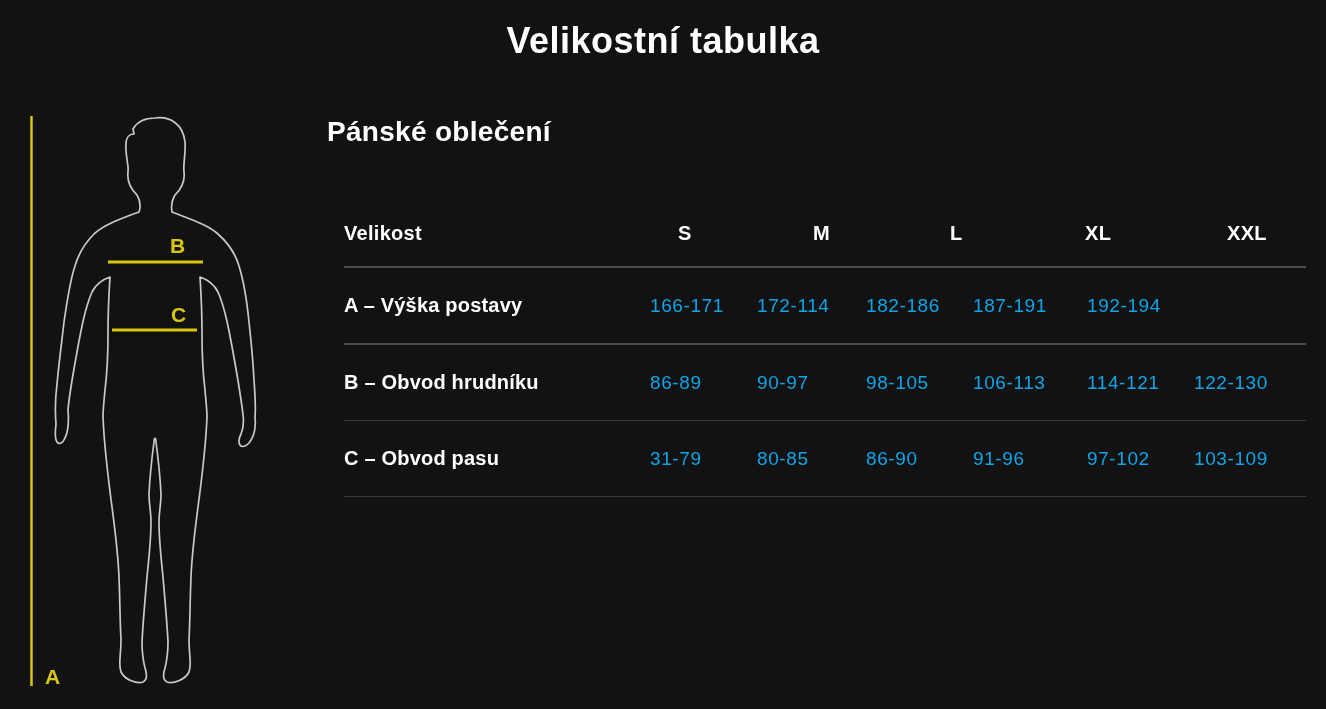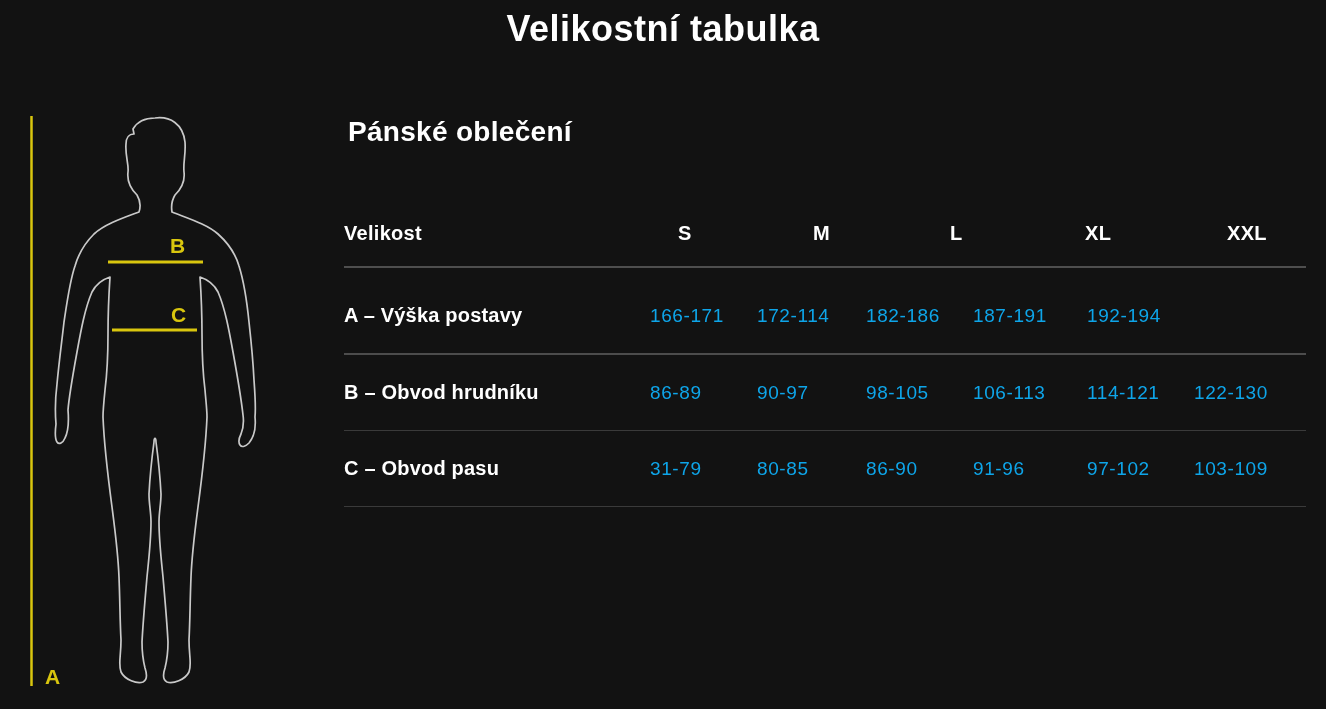--- a/index.html
+++ b/index.html
@@ -13,30 +13,30 @@
     width: 1326px;
     height: 709px;
     background: #121212;
     overflow: hidden;
   }
   .title {
     position: absolute;
     left: 0;
     right: 0;
     top: 8px;
-    margin: 0;
+    margin: 12px;
     text-align: center;
     color: #ffffff;
     font-size: 36px;
     font-weight: 700;
     letter-spacing: 0.5px;
   }
   .section-title {
     position: absolute;
-    left: 348px;
+    left: 327px;
     top: 116px;
     margin: 0;
     color: #ffffff;
     font-size: 28px;
     font-weight: 700;
     letter-spacing: 0.3px;
   }
   .figure-svg {
     position: absolute;
     left: 20px;
@@ -59,21 +59,21 @@
     align-items: center;
   }
   .t-head {
     height: 66px;
     border-bottom: 2px solid #4e4e4e;
     gap: 28px;
   }
   .t-body-row {
     height: 75px;
   }
-  .t-row.sep-strong { border-bottom: 2px solid #4c4c4c; margin-top: 10px; }
+  .t-row.sep-strong { border-bottom: 2px solid #4c4c4c; }
   .t-row.sep-soft   { border-bottom: 1px solid #3a3a3a; }
   .cell {
     display: flex;
     align-items: center;
     justify-content: flex-start;
     height: 100%;
   }
   .head-cell {
     color: #ffffff;
     font-size: 20px;

